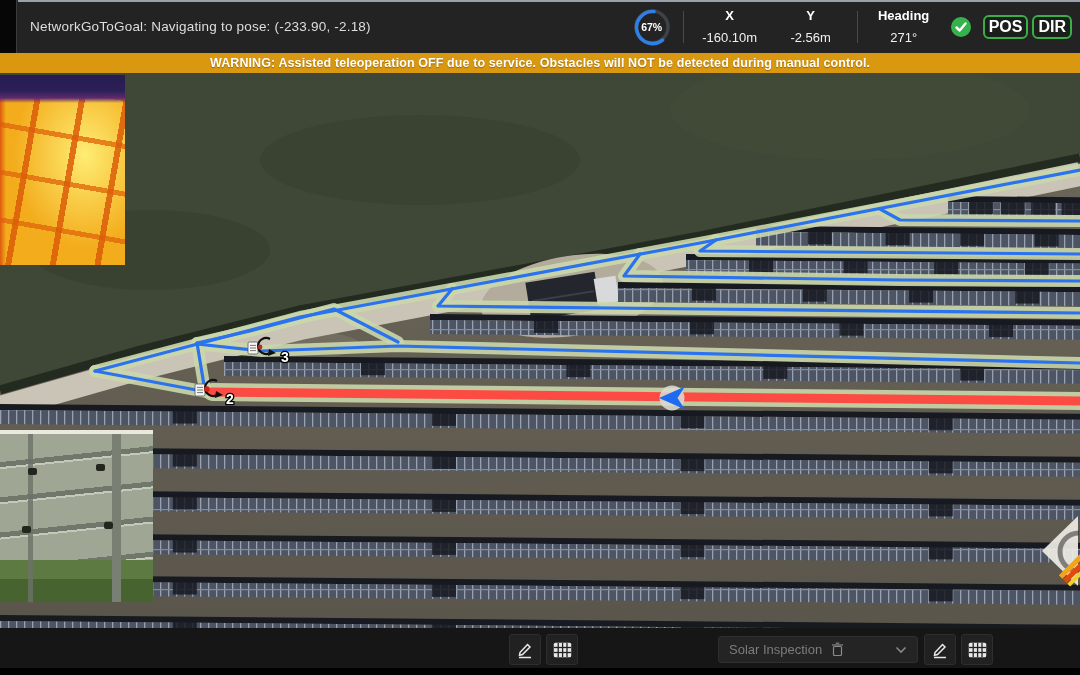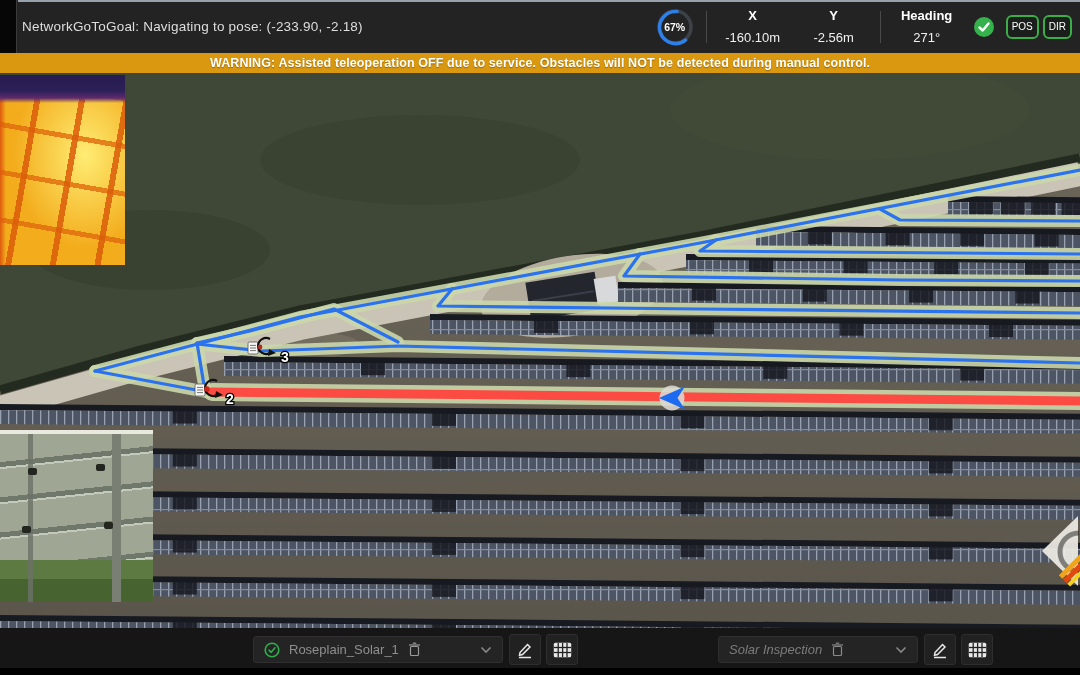--- a/index.html
+++ b/index.html
@@ -27,28 +27,28 @@
       linear-gradient(180deg,rgba(0,0,0,0) 0 126px,#5d7a43 126px 145px,#476430 145px 172px),
       repeating-linear-gradient(174deg,#9fa794 0px 28px,#6f786a 28px 33px,#c4cabb 33px 35px),
       #8b927f;}
   .jbox{position:absolute;width:9px;height:7px;background:#23251f;border-radius:2px;}
 
   
   .topbar{position:absolute;left:0;top:0;width:1080px;height:53px;background:#232323;z-index:3;
           display:flex;align-items:center;color:#e8e8e8;}
   .topbar::before{content:"";position:absolute;left:18px;right:0;top:0;height:2px;background:#98a2ac;}
   .topbar-edge{position:absolute;left:0;top:0;width:17px;height:53px;background:#060606;border-right:1px solid #3a3a3a;}
-  .status-text{margin-left:22px;font-size:13.5px;color:#dedede;letter-spacing:.2px;flex:0 0 auto;}
+  .status-text{margin-left:30px;font-size:13.5px;color:#dedede;letter-spacing:.2px;flex:0 0 auto;}
   .topbar-right{margin-left:auto;display:flex;align-items:center;gap:11px;padding-right:8px;}
   .tele{display:flex;flex-direction:column;align-items:center;line-height:16px;min-width:70px;}
   .tele .lab{font-weight:bold;font-size:13px;color:#fff;}
   .tele .val{font-size:13px;color:#f0f0f0;margin-top:6px;}
   .vdiv{width:1px;height:32px;background:#4a4a4a;}
   .pill-btn{border:2px solid #3cae47;border-radius:6px;background:#1b1f1b;color:#fff;
-            font-weight:normal;font-size:10px;padding:3px 4px;line-height:14px;}
+            font-weight:bold;font-size:16px;padding:3px 4px;line-height:14px;}
   .pillgroup{display:flex;gap:4px;}
   .batt{position:relative;width:40px;height:40px;}
   .batt span{position:absolute;left:0;top:0;width:40px;height:40px;display:flex;align-items:center;
              justify-content:center;font-size:10.5px;font-weight:bold;color:#fff;}
 
   
   .banner{position:absolute;left:0;top:53px;width:1080px;height:20px;background:#d9980f;z-index:3;
           display:flex;align-items:center;justify-content:center;}
   .banner span{color:#fff;font-weight:bold;font-size:12.5px;letter-spacing:.1px;
                text-shadow:0 1px 1px rgba(90,60,0,.5);}
@@ -292,56 +292,40 @@
       </div>
     </div>
   </div>
 
   <div class="banner">
     <span>WARNING: Assisted teleoperation OFF due to service. Obstacles will NOT be detected during manual control.</span>
   </div>
 
   <div class="footer">
 
-    <div class="dd" style="left:253px;width:250px;">
-      <svg width="16" height="16" viewBox="0 0 16 16">
-        <circle cx="8" cy="8" r="6.8" fill="none" stroke="#2fae4e" stroke-width="1.6"></circle>
-        <polyline points="5,8.2 7.2,10.3 11,5.8" fill="none" stroke="#2fae4e" stroke-width="1.6" stroke-linecap="round" stroke-linejoin="round"></polyline>
-      </svg>
-      <span class="dd-label" style="color:#8f8f8f;">Roseplain_Solar_1</span>
-      <svg width="13" height="15" viewBox="0 0 13 15">
-        <rect x="2.5" y="4.5" width="8" height="9" rx="1" fill="none" stroke="#9a9a9a" stroke-width="1.2"></rect>
-        <line x1="1" y1="3" x2="12" y2="3" stroke="#9a9a9a" stroke-width="1.2"></line>
-        <line x1="4.8" y1="1.2" x2="8.2" y2="1.2" stroke="#9a9a9a" stroke-width="1.2"></line>
-      </svg>
-      <span class="spacer"></span>
-      <svg width="12" height="8" viewBox="0 0 12 8">
-        <polyline points="1.5,1.5 6,6 10.5,1.5" fill="none" stroke="#888" stroke-width="1.6"></polyline>
-      </svg>
-    </div>
     <div class="sq-btn" style="left:509px;">
       <svg width="18" height="18" viewBox="0 0 18 18">
         <path d="M4,11.5 L11.5,3.5 L14,6 L6.5,13.5 L3.5,14.2 Z" fill="none" stroke="#e8e8e8" stroke-width="1.5"></path>
         <line x1="3" y1="16.5" x2="15" y2="16.5" stroke="#e8e8e8" stroke-width="1.5"></line>
       </svg>
     </div>
     <div class="sq-btn" style="left:546px;">
       <svg width="19" height="16" viewBox="0 0 19 16">
         <rect x="0.8" y="0.8" width="17.4" height="14.4" rx="1.5" fill="#e8e8e8"></rect>
         <g stroke="#212121" stroke-width="1.3">
           <line x1="5.2" y1="1" x2="5.2" y2="15"></line>
             <line x1="9.6" y1="1" x2="9.6" y2="15"></line>
             <line x1="14" y1="1" x2="14" y2="15"></line>
           <line x1="1" y1="5.5" x2="18" y2="5.5"></line>
             <line x1="1" y1="10.5" x2="18" y2="10.5"></line>
         </g>
       </svg>
     </div>
 
-    <div class="dd" style="left:718px;width:200px;font-style:italic;">
+    <div class="dd" style="left:718px;width:200px;">
       <span class="dd-label" style="color:#7c7c7c;">Solar Inspection</span>
       <svg width="13" height="15" viewBox="0 0 13 15">
         <rect x="2.5" y="4.5" width="8" height="9" rx="1" fill="none" stroke="#8a8a8a" stroke-width="1.2"></rect>
         <line x1="1" y1="3" x2="12" y2="3" stroke="#8a8a8a" stroke-width="1.2"></line>
         <line x1="4.8" y1="1.2" x2="8.2" y2="1.2" stroke="#8a8a8a" stroke-width="1.2"></line>
       </svg>
       <span class="spacer"></span>
       <svg width="12" height="8" viewBox="0 0 12 8">
         <polyline points="1.5,1.5 6,6 10.5,1.5" fill="none" stroke="#888" stroke-width="1.6"></polyline>
       </svg>

